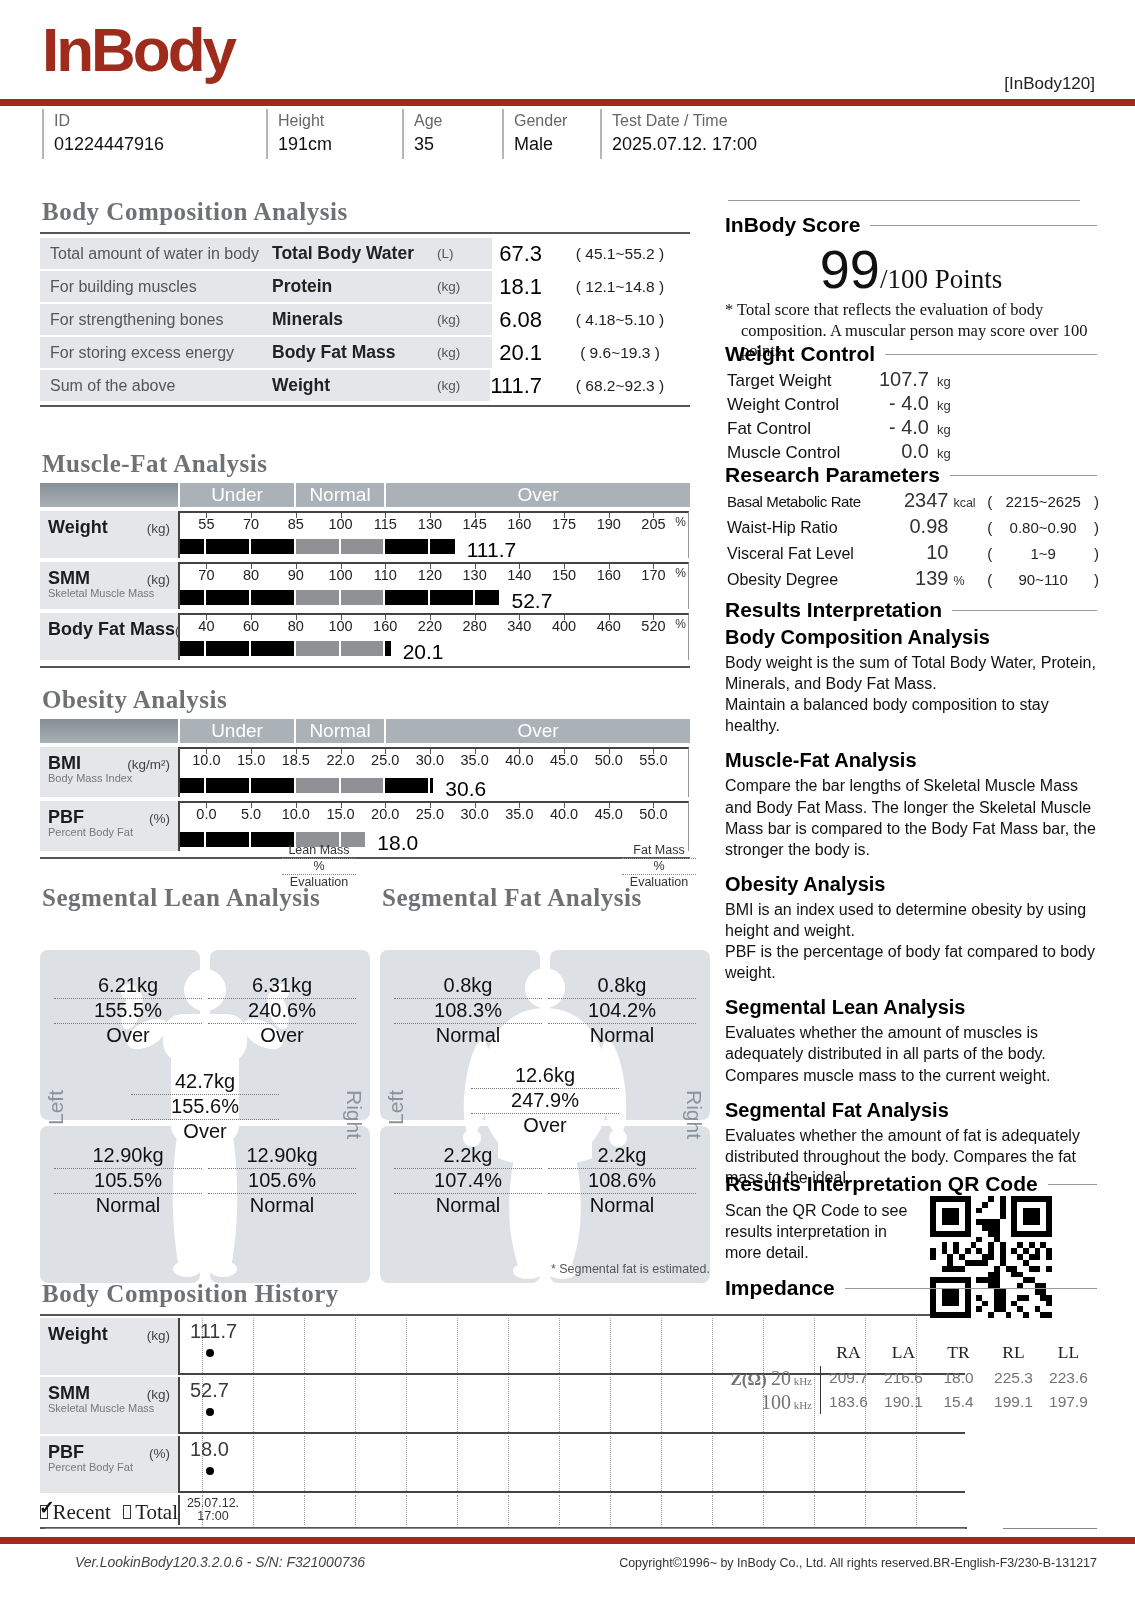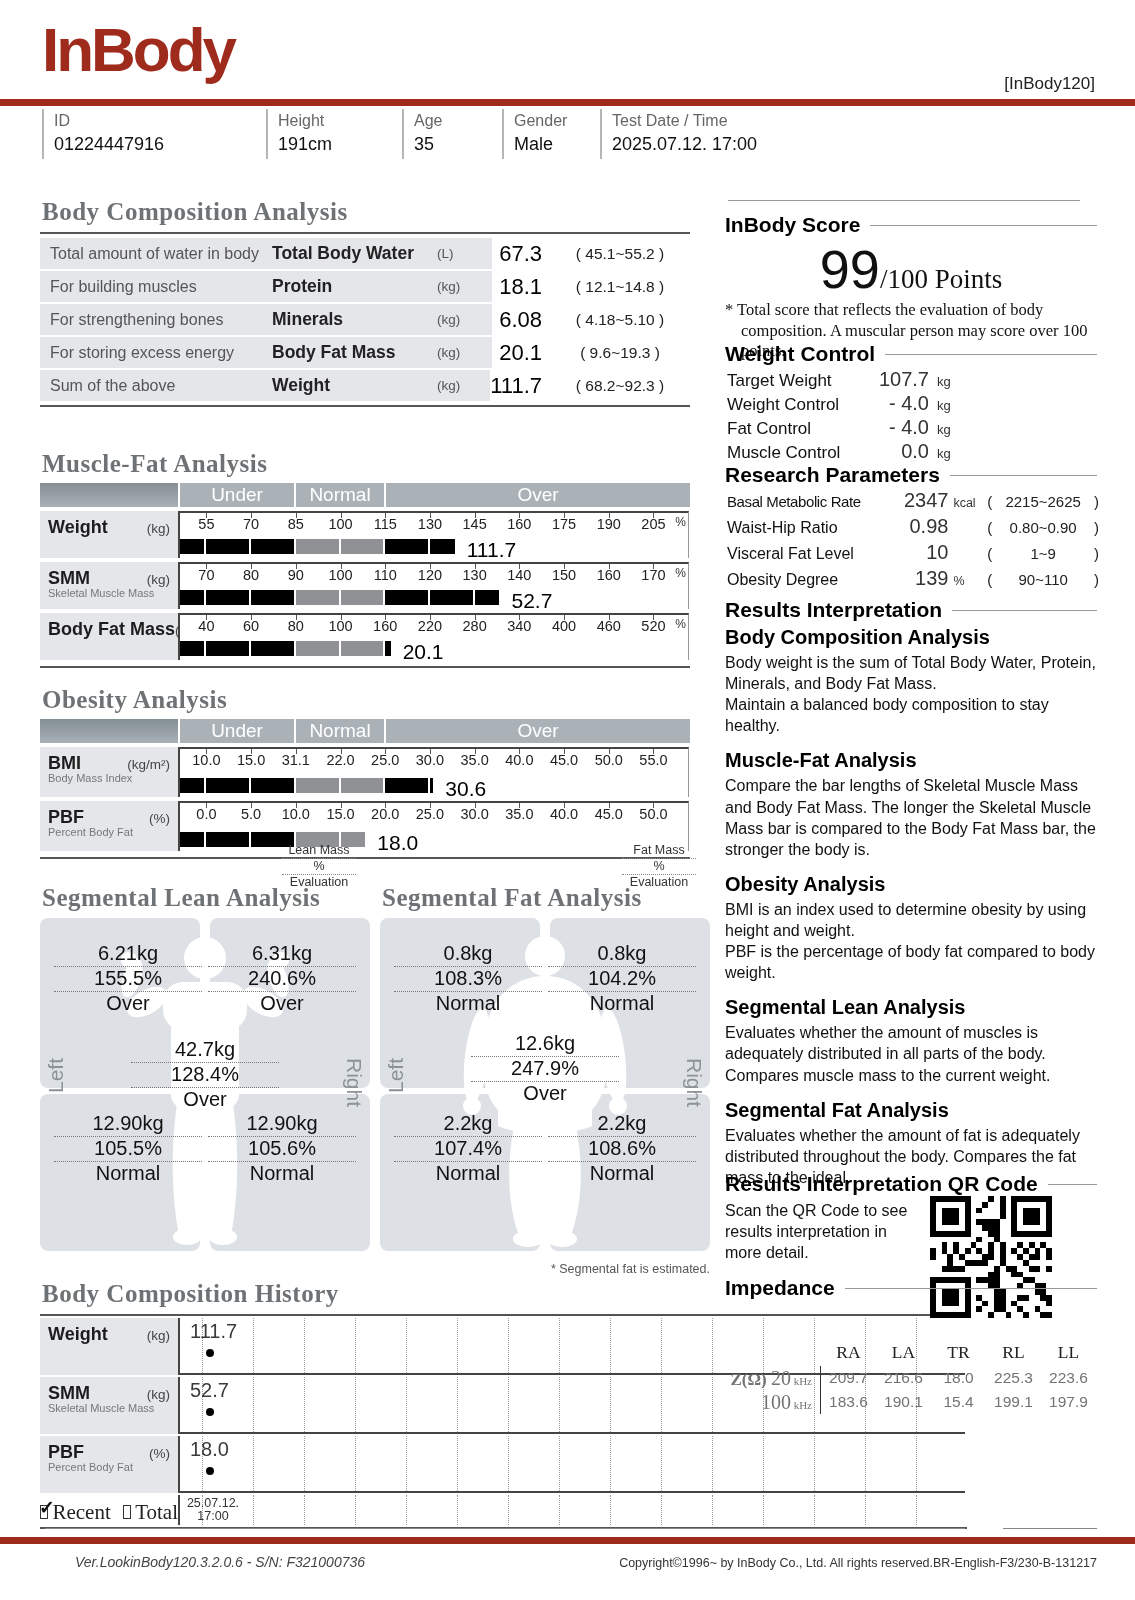--- a/index.html
+++ b/index.html
@@ -44,21 +44,21 @@
   .bar-plot{position:relative;width:508px;background:#fff;border-left:2px solid #444;border-top:2px solid #444;border-right:1px solid #999;}
   .tick{position:absolute;top:0;width:1px;height:5px;background:#555;}
   .ticklab{position:absolute;top:3px;transform:translateX(-50%);font-size:14.5px;color:#222;}
   .pctsign{position:absolute;right:2px;top:2px;font-size:12px;color:#333;}
   .seg{position:absolute;bottom:4px;height:15px;}
   .barval{position:absolute;bottom:-4px;font-size:21px;color:#000;white-space:nowrap;}
   
   .seg-legend{position:absolute;width:74px;text-align:center;font-size:12.5px;color:#333;}
   .seg-legend div{padding:0 0 1px 0;}
   .seg-legend .dot-u{border-bottom:1px dotted #888;}
-  .seg-panel{position:absolute;width:330px;height:333px;}
+  .seg-panel{position:absolute;width:330px;height:333px;margin-top:32px;}
   .quad{position:absolute;background:#dde1e6;border-radius:8px;}
   .seg-svg{position:absolute;left:0;top:0;}
   .seg-group{position:absolute;width:148px;text-align:center;font-size:20px;color:#111;}
   .seg-group .ln{padding-bottom:1px;}
   .seg-group .du{border-bottom:1px dotted #777;}
   .side-label{position:absolute;font-size:21px;color:#8b9298;writing-mode:vertical-rl;}
   .side-label.left{transform:rotate(180deg);}
   .seg-note{position:absolute;left:380px;top:1262px;width:330px;text-align:right;font-size:12.5px;color:#555;}
   
   .hist{position:absolute;left:40px;top:1314px;width:927px;border-top:2px solid #555;border-bottom:2px solid #555;padding-top:2px;}
@@ -357,21 +357,21 @@
             <div class="bl-unit">(kg/m²)</div>
           </div>
           <div class="bl-sub">Body Mass Index</div>
         </div>
         <div class="bar-plot">
           <div class="tick" style="left: 5.2%;"></div>
           <div class="ticklab" style="left: 5.2%;">10.0</div>
           <div class="tick" style="left: 14%;"></div>
           <div class="ticklab" style="left: 14%;">15.0</div>
           <div class="tick" style="left: 22.8%;"></div>
-          <div class="ticklab" style="left: 22.8%;">31.1</div>
+          <div class="ticklab" style="left: 22.8%;">18.5</div>
           <div class="tick" style="left: 31.6%;"></div>
           <div class="ticklab" style="left: 31.6%;">22.0</div>
           <div class="tick" style="left: 40.4%;"></div>
           <div class="ticklab" style="left: 40.4%;">25.0</div>
           <div class="tick" style="left: 49.2%;"></div>
           <div class="ticklab" style="left: 49.2%;">30.0</div>
           <div class="tick" style="left: 58%;"></div>
           <div class="ticklab" style="left: 58%;">35.0</div>
           <div class="tick" style="left: 66.8%;"></div>
           <div class="ticklab" style="left: 66.8%;">40.0</div>
@@ -474,21 +474,21 @@
         <div class="ln du">155.5%</div>
         <div class="ln">Over</div>
       </div>
       <div class="seg-group" style="left: 168px; top: 24px;">
         <div class="ln du">6.31kg</div>
         <div class="ln du">240.6%</div>
         <div class="ln">Over</div>
       </div>
       <div class="seg-group" style="left: 91px; top: 120px;">
         <div class="ln du">42.7kg</div>
-        <div class="ln du">128.4%</div>
+        <div class="ln du">155.6%</div>
         <div class="ln">Over</div>
       </div>
       <div class="seg-group" style="left: 14px; top: 194px;">
         <div class="ln du">12.90kg</div>
         <div class="ln du">105.5%</div>
         <div class="ln">Normal</div>
       </div>
       <div class="seg-group" style="left: 168px; top: 194px;">
         <div class="ln du">12.90kg</div>
         <div class="ln du">105.6%</div>

